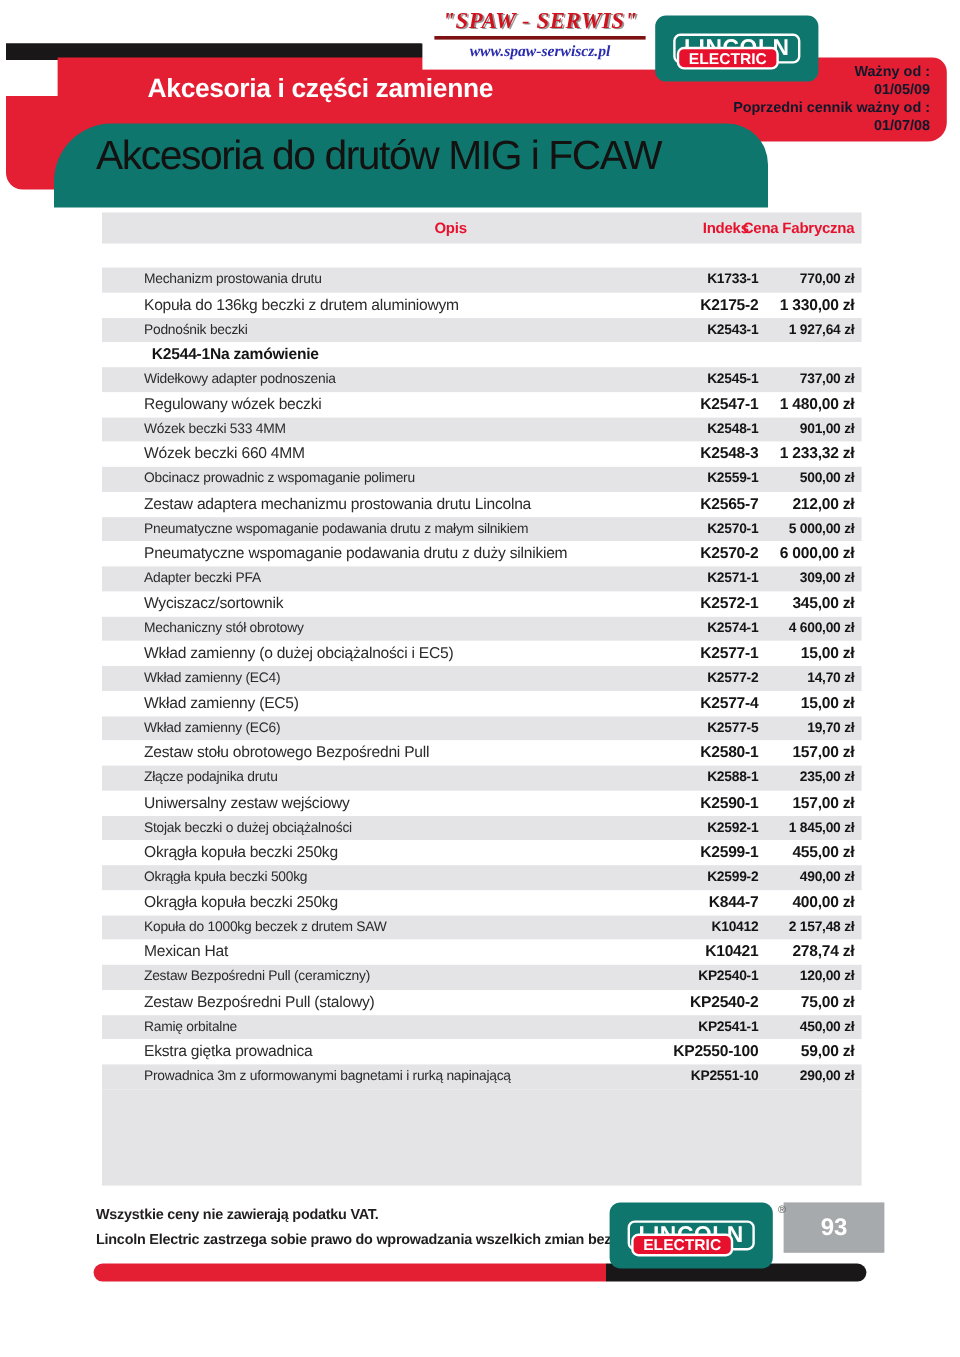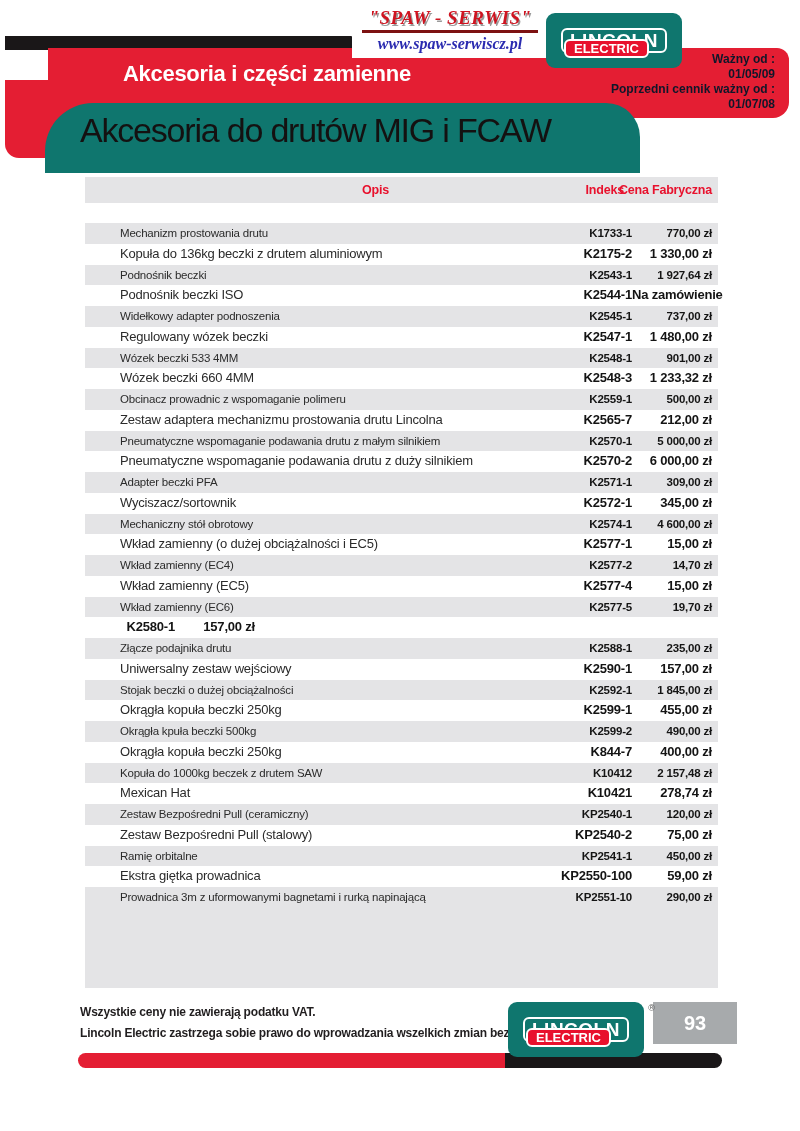--- a/index.html
+++ b/index.html
@@ -26,21 +26,21 @@
     font-weight:bold;line-height:15px;white-space:nowrap;}
   .page-title{position:absolute;left:35px;top:8px;color:#141111;font-size:34px;font-weight:400;
     letter-spacing:-1.2px;white-space:nowrap;}
 
   
   .spaw{position:absolute;left:352px;top:3px;width:196px;height:55px;background:#fff;z-index:3;
     text-align:center;padding-top:4px;}
   .spaw-title{font-family:"Liberation Serif",serif;font-style:italic;font-weight:bold;font-size:19px;
     color:var(--spaw-red);text-shadow:1.5px 1.5px 0 #9a9a9a;letter-spacing:0.5px;white-space:nowrap;}
   .spaw-rule{width:176px;height:3px;background:#7d1212;margin:0 auto;margin-top:1px;}
-  .spaw-url{font-family:"Liberation Serif",serif;font-style:italic;font-weight:bold;font-size:16px;
+  .spaw-url{font-family:"Liberation Serif",serif;font-style:italic;font-weight:bold;font-size:13px;
     color:var(--link-blue);margin-top:2px;}
 
   
   .le{position:absolute;z-index:4;}
   .le-black{display:inline-block;background:#0f766e;border-radius:9px;padding:15px;}
   .le-black-inner{border:2px solid #fff;border-radius:6px;padding:0 7px;color:#fff;font-weight:bold;
     font-size:19px;line-height:21px;letter-spacing:0.5px;}
   .le-red{position:absolute;background:var(--logo-red);border:2px solid #fff;border-radius:6px;
     color:#fff;font-weight:bold;font-size:13px;line-height:15px;padding:0 8px;left:18px;top:26px;
     white-space:nowrap;}
@@ -125,21 +125,20 @@
           <span class="desc">Kopuła do 136kg beczki z drutem aluminiowym</span>
           <span class="idx">K2175-2</span>
           <span class="prc">1 330,00 zł</span>
         </div>
         <div class="row gray">
           <span class="desc">Podnośnik beczki</span>
           <span class="idx">K2543-1</span>
           <span class="prc">1 927,64 zł</span>
         </div>
         <div class="row white">
-          <span class="desc">Podnośnik beczki ISO</span>
           <span class="idx">K2544-1</span>
           <span class="prc">Na zamówienie</span>
         </div>
         <div class="row gray">
           <span class="desc">Widełkowy adapter podnoszenia</span>
           <span class="idx">K2545-1</span>
           <span class="prc">737,00 zł</span>
         </div>
         <div class="row white">
           <span class="desc">Regulowany wózek beczki</span>
@@ -205,20 +204,21 @@
           <span class="desc">Wkład zamienny (EC5)</span>
           <span class="idx">K2577-4</span>
           <span class="prc">15,00 zł</span>
         </div>
         <div class="row gray">
           <span class="desc">Wkład zamienny (EC6)</span>
           <span class="idx">K2577-5</span>
           <span class="prc">19,70 zł</span>
         </div>
         <div class="row white">
+          <span class="desc">Zestaw stołu obrotowego Bezpośredni Pull</span>
           <span class="idx">K2580-1</span>
           <span class="prc">157,00 zł</span>
         </div>
         <div class="row gray">
           <span class="desc">Złącze podajnika drutu</span>
           <span class="idx">K2588-1</span>
           <span class="prc">235,00 zł</span>
         </div>
         <div class="row white">
           <span class="desc">Uniwersalny zestaw wejściowy</span>

